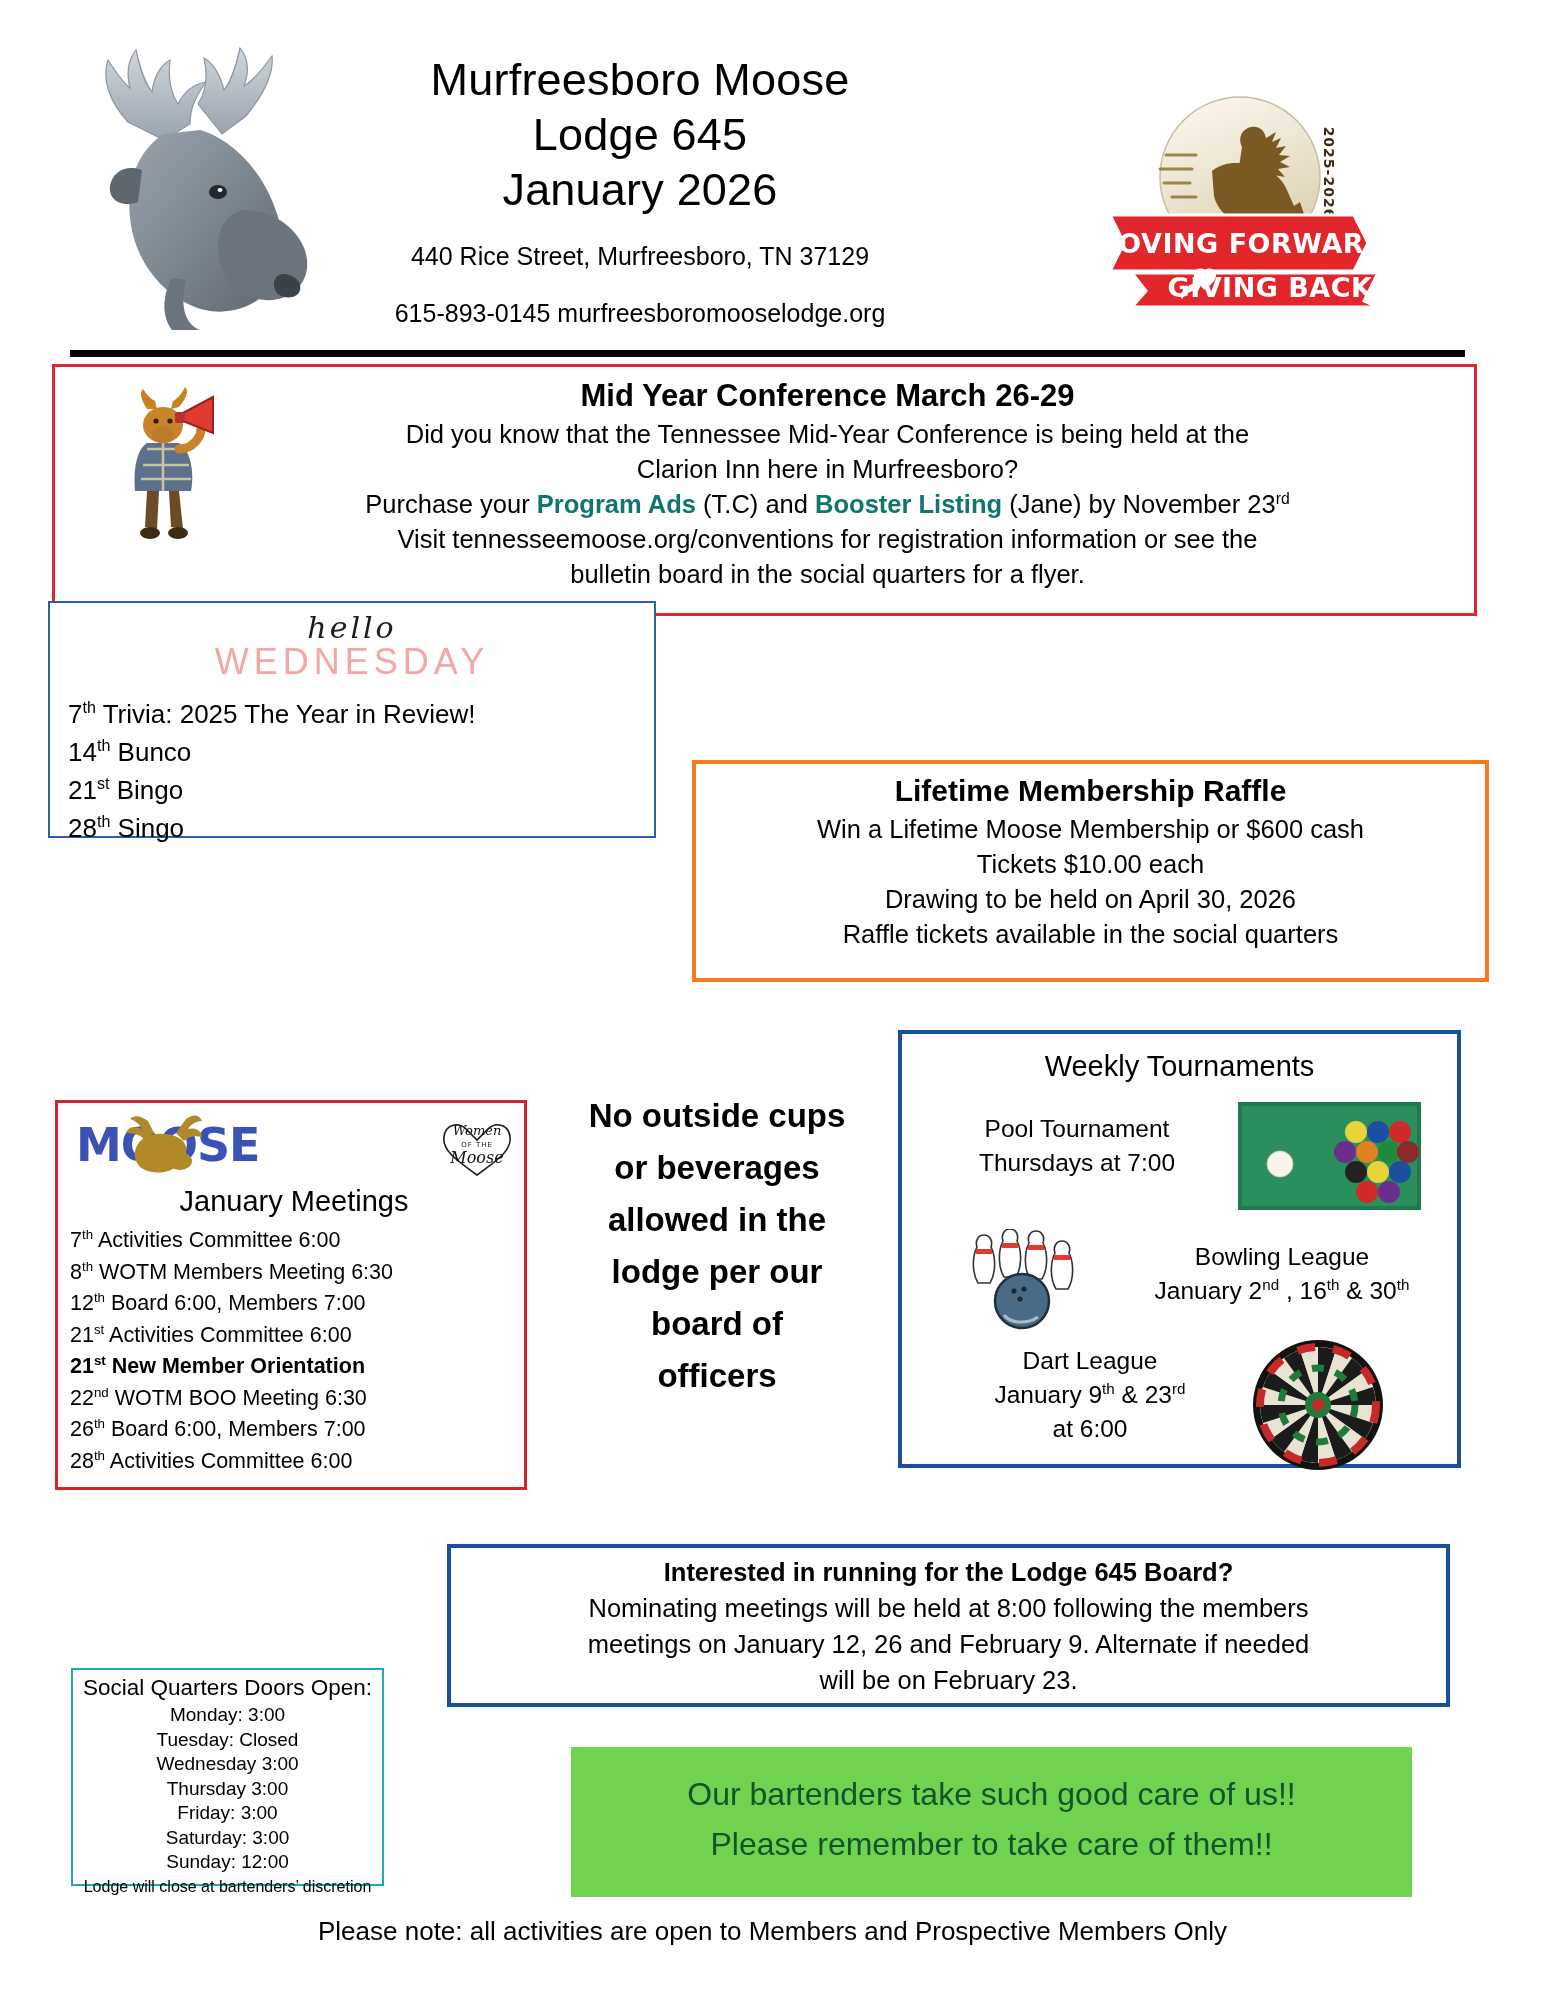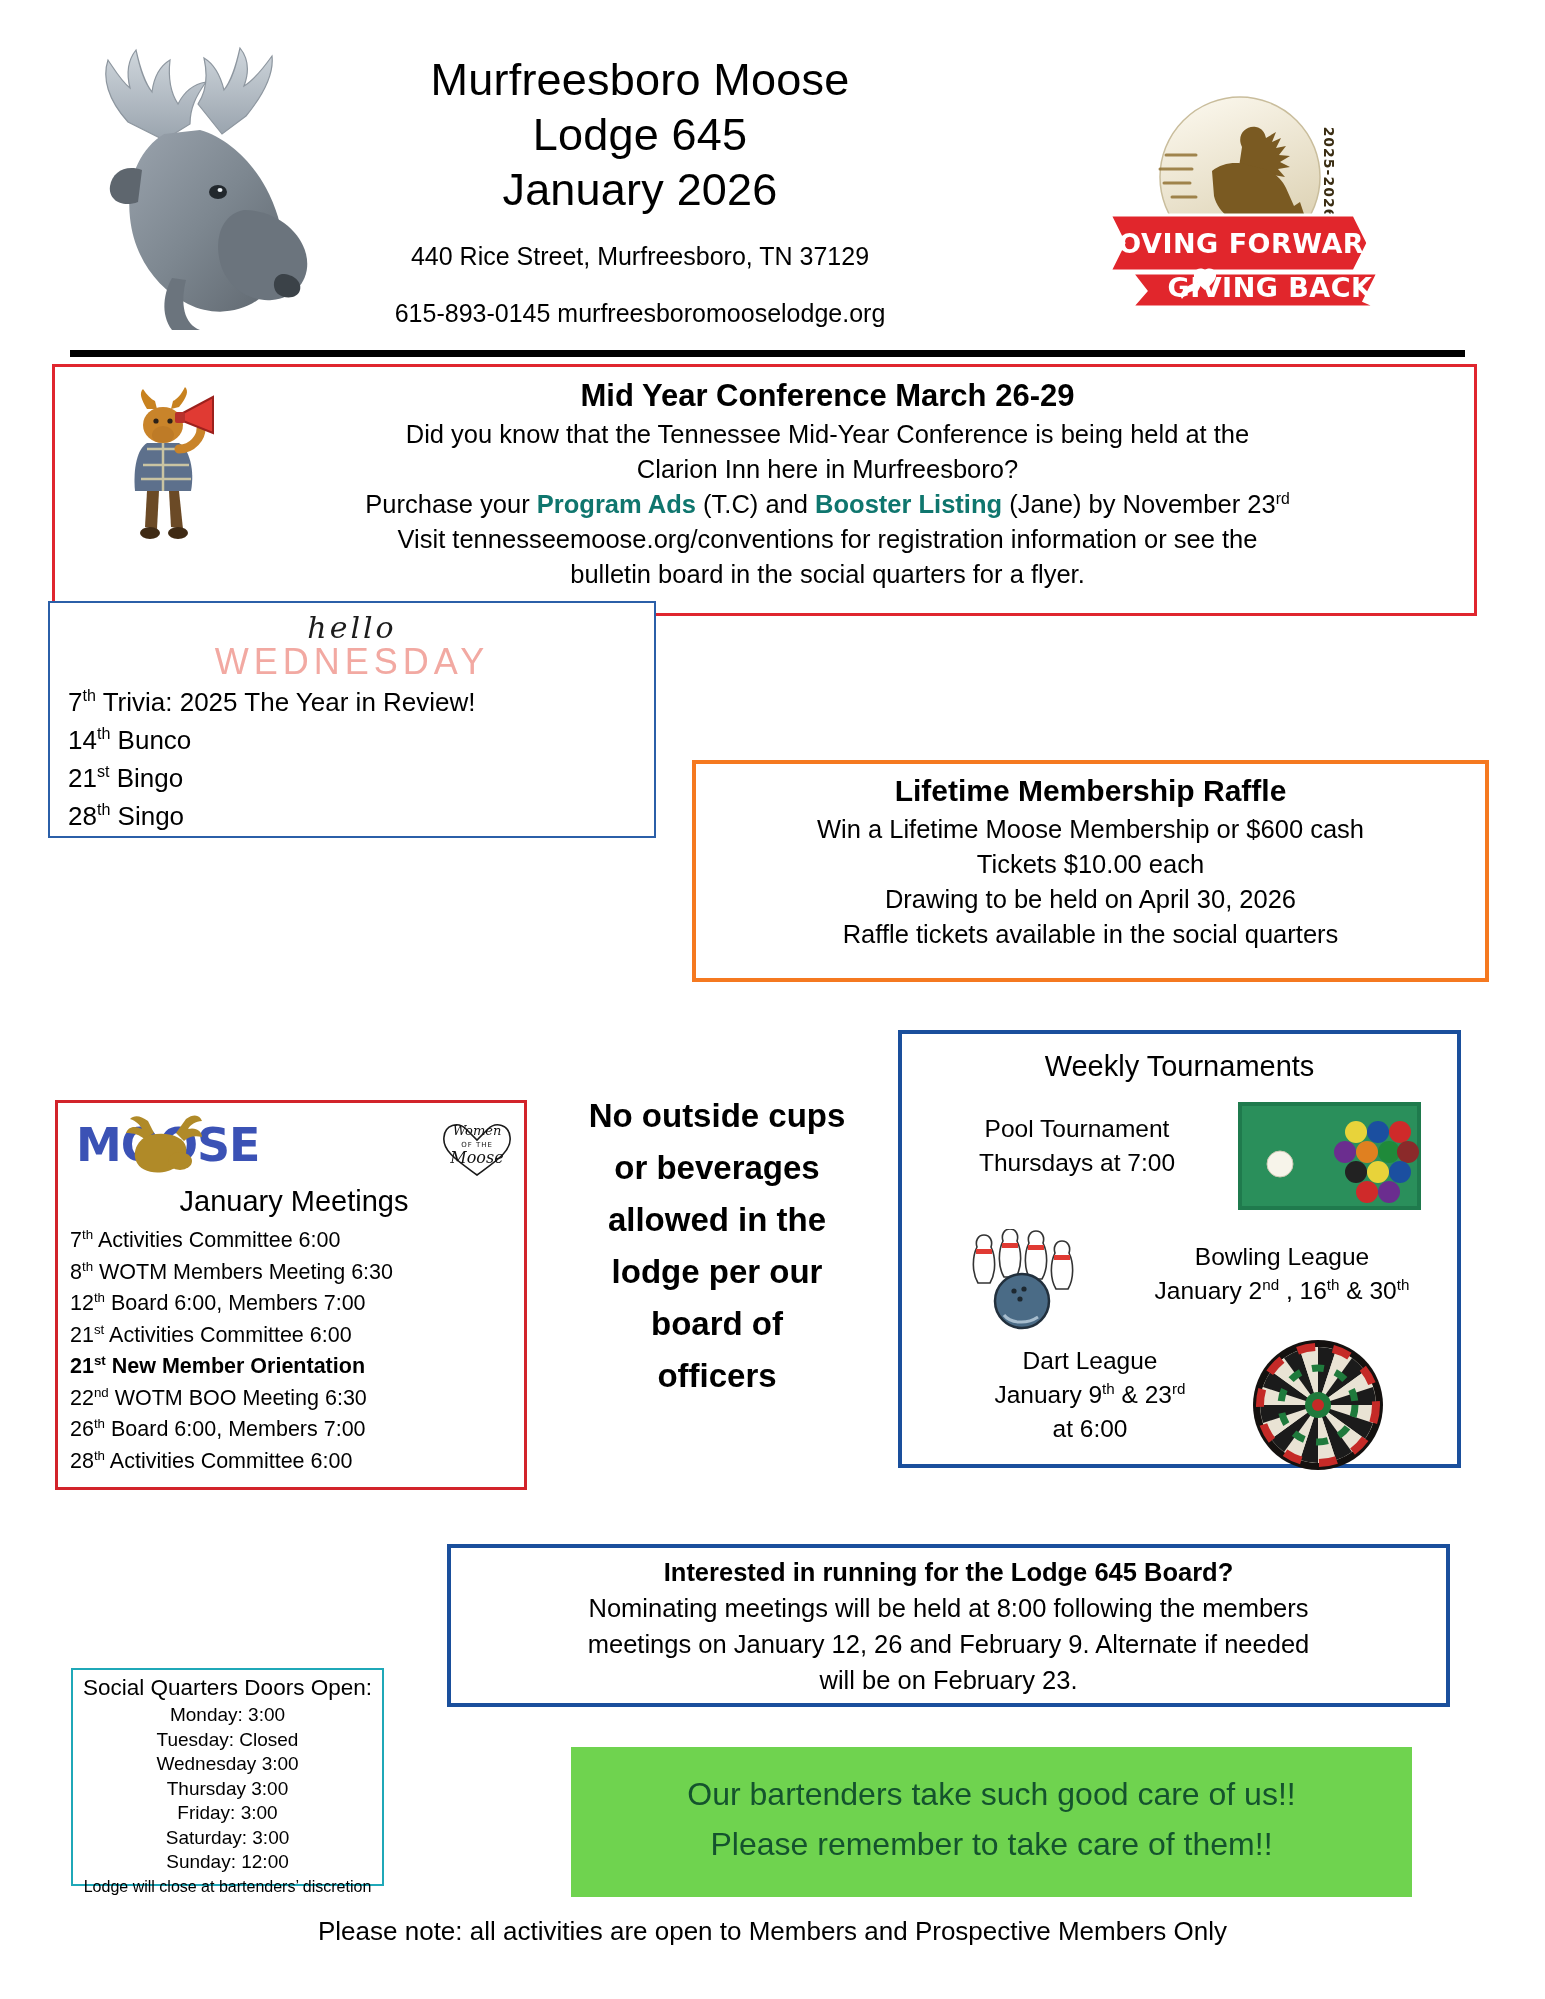--- a/index.html
+++ b/index.html
@@ -50,21 +50,21 @@
   
   #wedbox { left: 48px; top: 601px; width: 608px; height: 237px; }
   .hello-script {
     text-align: center; font-family: "DejaVu Serif", serif; font-style: italic;
     font-size: 30px; color: #1c1c1c; line-height: 34px; margin-top: 8px; letter-spacing: 3px;
   }
   .wednesday-word {
     text-align: center; font-size: 36px; letter-spacing: 5px; color: #f2a9a2;
     font-weight: 400; line-height: 42px; margin-top: -4px;
   }
-  .wed-list { padding-left: 18px; font-size: 26px; line-height: 38px; }
+  .wed-list { margin-top: 12px; padding-left: 18px; font-size: 26px; line-height: 38px; }
 
   
   #rafflebox { left: 680px; top: 760px; width: 797px; height: 222px; margin-left: 12px; }
   .raffle-title { text-align: center; font-size: 30px; font-weight: 700; line-height: 42px; margin-top: 6px; }
   .raffle-line  { text-align: center; font-size: 25.5px; line-height: 35px; }
 
   
   #tourbox { left: 898px; top: 1030px; width: 563px; height: 438px; }
   .tour-title { text-align: center; font-size: 29px; line-height: 40px; margin-top: 12px; }
   .tour-pool  { position: absolute; left: 30px; top: 78px; width: 290px; text-align: center;

